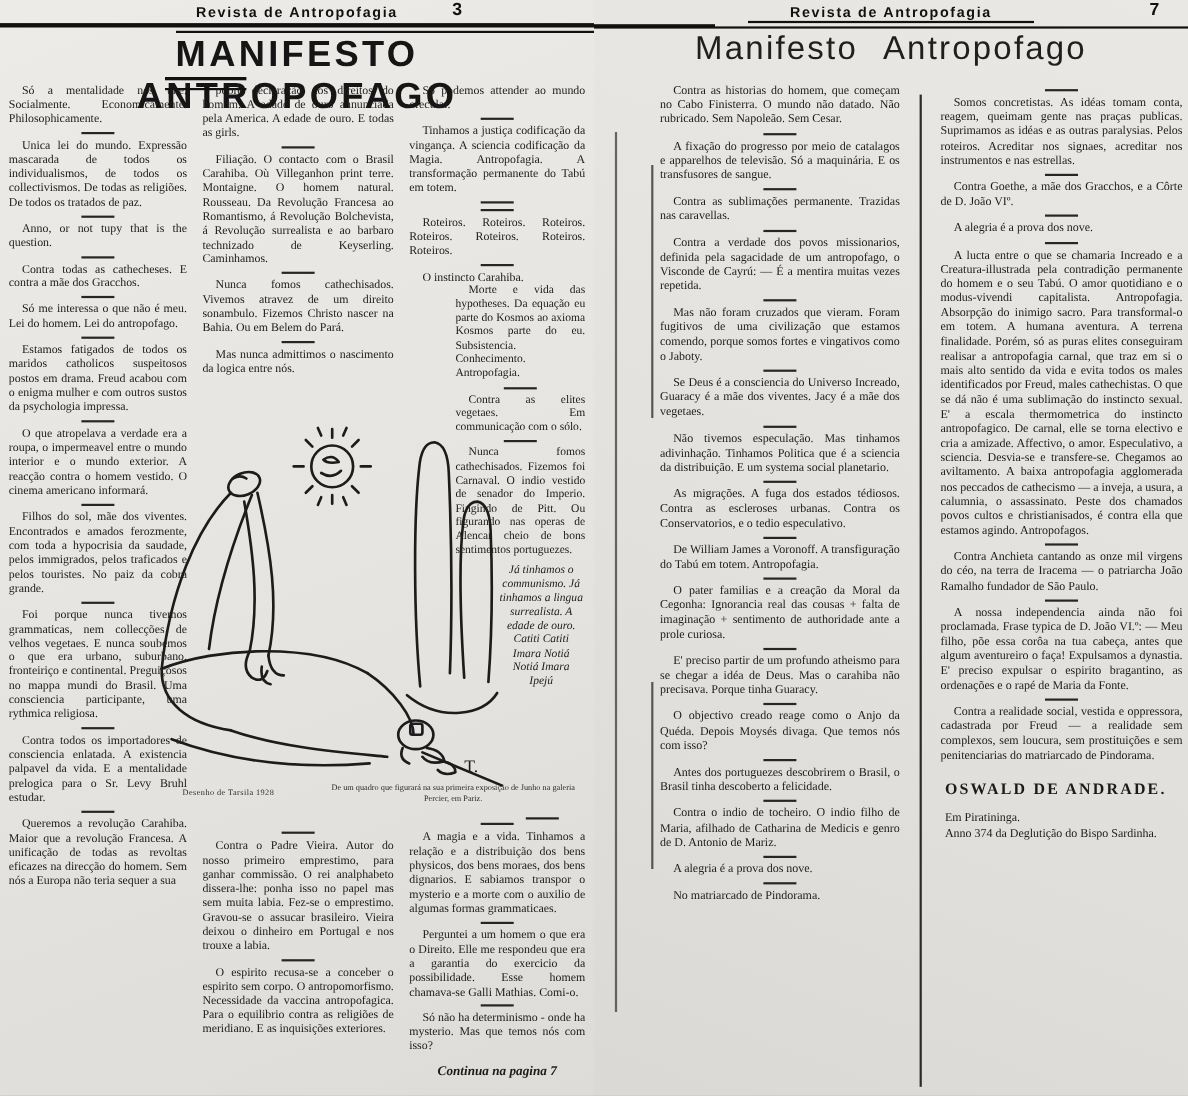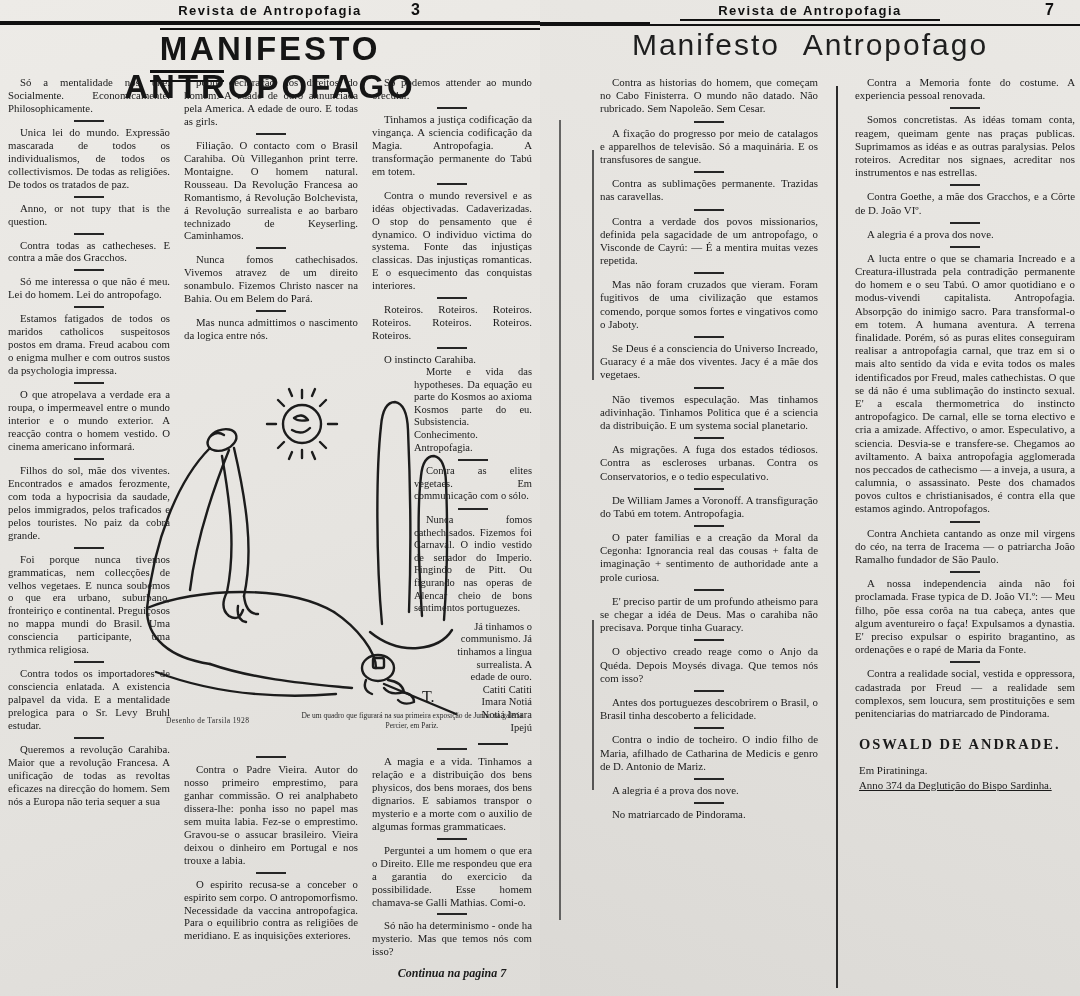--- a/index.html
+++ b/index.html
@@ -32,21 +32,21 @@
   .col{position:absolute;font-size:10.8px;line-height:1.2;}
   .para{margin:0;text-indent:12px;text-align:justify;}
   .divider{width:30px;border-top:2px solid #262626;margin:5px auto 4px;}
   .lead-divider{width:30px;border-top:2px solid #262626;margin:0 auto 5px;}
 
   .lp-col1{top:76px;left:8px;width:162px;}
   .lp-col2{top:76px;left:184px;width:174px;}
   .lp-col3{top:76px;left:372px;width:160px;}
   .col3-mid{margin-left:42px;width:118px;font-size:10.5px;}
   .col3-verse{margin-left:80px;width:80px;font-size:10.5px;margin-top:6px;}
-  .col3-verse .para{text-indent:0;text-align:right;margin:0;}
+  .col3-verse .para{text-indent:0;text-align:center;margin:0;font-style:italic;}
   .lp-col2b{top:756px;left:184px;width:174px;}
   .lp-col3b{top:748px;left:372px;width:160px;}
   .footer-note{margin-top:8px;text-align:center;font-weight:bold;font-style:italic;font-size:12px;}
 
   .drawing{position:absolute;top:380px;left:126px;width:340px;height:340px;z-index:3;}
   .drawing svg{display:block;width:100%;height:100%;}
   .caption-left{position:absolute;top:716px;left:166px;font-size:7.5px;letter-spacing:.4px;color:#2a2a2a;z-index:4;}
   .caption-right{position:absolute;top:711px;left:292px;width:240px;font-size:7.5px;
                  text-align:center;line-height:1.35;color:#2a2a2a;z-index:4;}
   .caption-dash{position:absolute;top:743px;left:478px;width:30px;height:2px;background:#222;z-index:4;}
@@ -55,21 +55,21 @@
   .rp-colB{top:76px;left:315px;width:220px;font-size:10.9px;line-height:1.21;}
   .rp-colrule{position:absolute;top:86px;bottom:8px;left:296px;width:2px;background:#2b2b2b;}
   .rp-gutter-rule{position:absolute;top:120px;height:800px;left:19px;width:2px;background:#3a3a3a;opacity:.75;}
   .rp-margin-mark{position:absolute;left:52px;width:2px;background:#333;opacity:.8;}
   .mm1{top:150px;height:230px;} .mm2{top:620px;height:170px;}
 
   .byline{margin-top:16px;font-size:14.5px;font-weight:bold;letter-spacing:2px;text-indent:4px;
           font-family:"Liberation Serif",serif;}
   .colophon{margin-top:10px;}
   .colophon-line{margin:2px 0;text-indent:4px;}
-  .colophon-underlined{text-decoration:underline;}
+  .colophon-underlined{}
 </style>
 </head>
 <body>
 
 <div class="scan">
 
   <div class="page page-left">
     <div class="masthead">Revista de Antropofagia</div>
     <div class="pagenum pn-left">3</div>
     <div class="lp-rule-a"></div>
@@ -111,21 +111,20 @@
         <div class="divider"></div>
         <p class="para">Mas nunca admittimos o nascimento da logica entre nós.</p>
       </div>
 
     <div class="col lp-col3">
       <div>
           <p class="para">Só podemos attender ao mundo orecular.</p>
           <div class="divider"></div>
           <p class="para">Tinhamos a justiça codificação da vingança. A sciencia codificação da Magia. Antropofagia. A transformação permanente do Tabú em totem.</p>
           <div class="divider"></div>
-          <p class="para">Contra o mundo reversivel e as idéas objectivadas. Cadaverizadas. O stop do pensamento que é dynamico. O individuo victima do systema. Fonte das injustiças classicas. Das injustiças romanticas. E o esquecimento das conquistas interiores.</p>
           <div class="divider"></div>
           <p class="para">Roteiros. Roteiros. Roteiros. Roteiros. Roteiros. Roteiros. Roteiros.</p>
           <div class="divider"></div>
           <p class="para">O instincto Carahiba.</p>
         </div>
       <div class="col3-mid">
           <p class="para">Morte e vida das hypotheses. Da equação eu parte do Kosmos ao axioma Kosmos parte do eu. Subsistencia. Conhecimento. Antropofagia.</p>
           <div class="divider"></div>
           <p class="para">Contra as elites vegetaes. Em communicação com o sólo.</p>
           <div class="divider"></div>
@@ -246,21 +245,20 @@
         <div class="divider"></div>
         <p class="para">Contra o indio de tocheiro. O indio filho de Maria, afilhado de Catharina de Medicis e genro de D. Antonio de Mariz.</p>
         <div class="divider"></div>
         <p class="para">A alegria é a prova dos nove.</p>
         <div class="divider"></div>
         <p class="para">No matriarcado de Pindorama.</p>
       </div>
 
     <div class="col rp-colB">
       <div>
-          <p class="para">Contra a Memoria fonte do costume. A experiencia pessoal renovada.</p>
           <div class="divider"></div>
           <p class="para">Somos concretistas. As idéas tomam conta, reagem, queimam gente nas praças publicas. Suprimamos as idéas e as outras paralysias. Pelos roteiros. Acreditar nos signaes, acreditar nos instrumentos e nas estrellas.</p>
           <div class="divider"></div>
           <p class="para">Contra Goethe, a mãe dos Gracchos, e a Côrte de D. João VIº.</p>
           <div class="divider"></div>
           <p class="para">A alegria é a prova dos nove.</p>
           <div class="divider"></div>
           <p class="para">A lucta entre o que se chamaria Increado e a Creatura-illustrada pela contradição permanente do homem e o seu Tabú. O amor quotidiano e o modus-vivendi capitalista. Antropofagia. Absorpção do inimigo sacro. Para transformal-o em totem. A humana aventura. A terrena finalidade. Porém, só as puras elites conseguiram realisar a antropofagia carnal, que traz em si o mais alto sentido da vida e evita todos os males identificados por Freud, males cathechistas. O que se dá não é uma sublimação do instincto sexual. E' a escala thermometrica do instincto antropofagico. De carnal, elle se torna electivo e cria a amizade. Affectivo, o amor. Especulativo, a sciencia. Desvia-se e transfere-se. Chegamos ao aviltamento. A baixa antropofagia agglomerada nos peccados de cathecismo — a inveja, a usura, a calumnia, o assassinato. Peste dos chamados povos cultos e christianisados, é contra ella que estamos agindo. Antropofagos.</p>
           <div class="divider"></div>
           <p class="para">Contra Anchieta cantando as onze mil virgens do céo, na terra de Iracema — o patriarcha João Ramalho fundador de São Paulo.</p>

